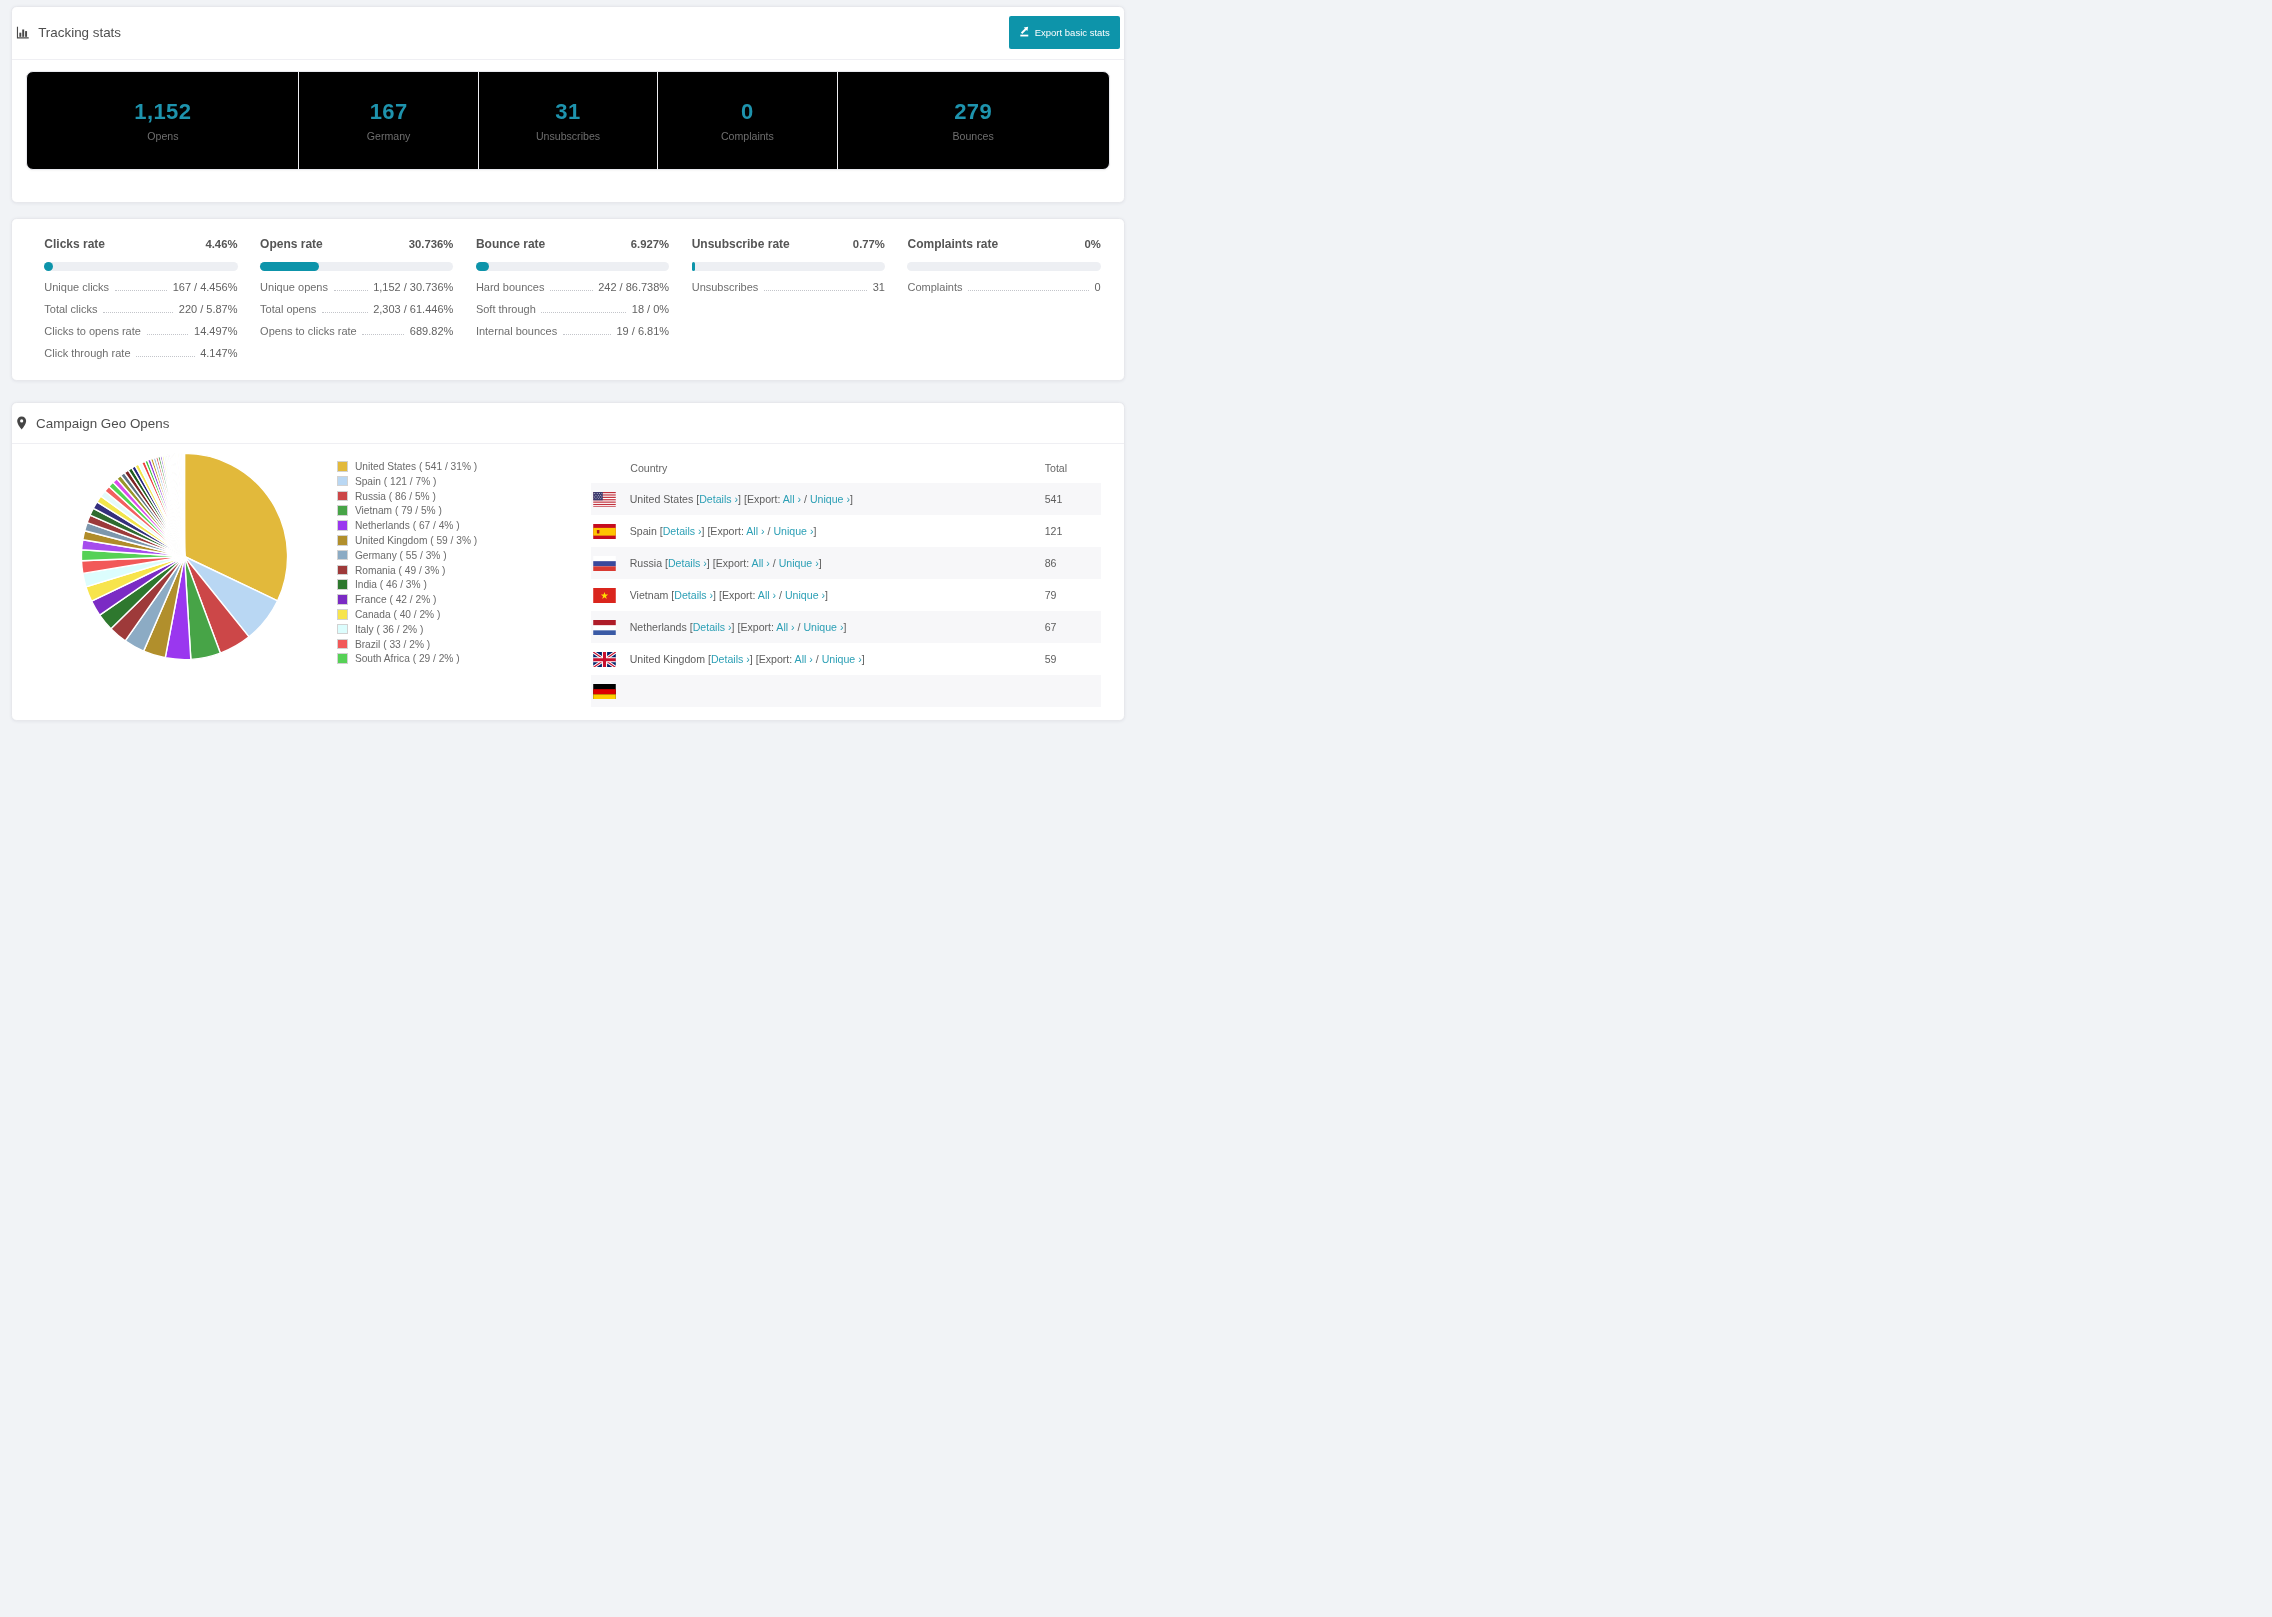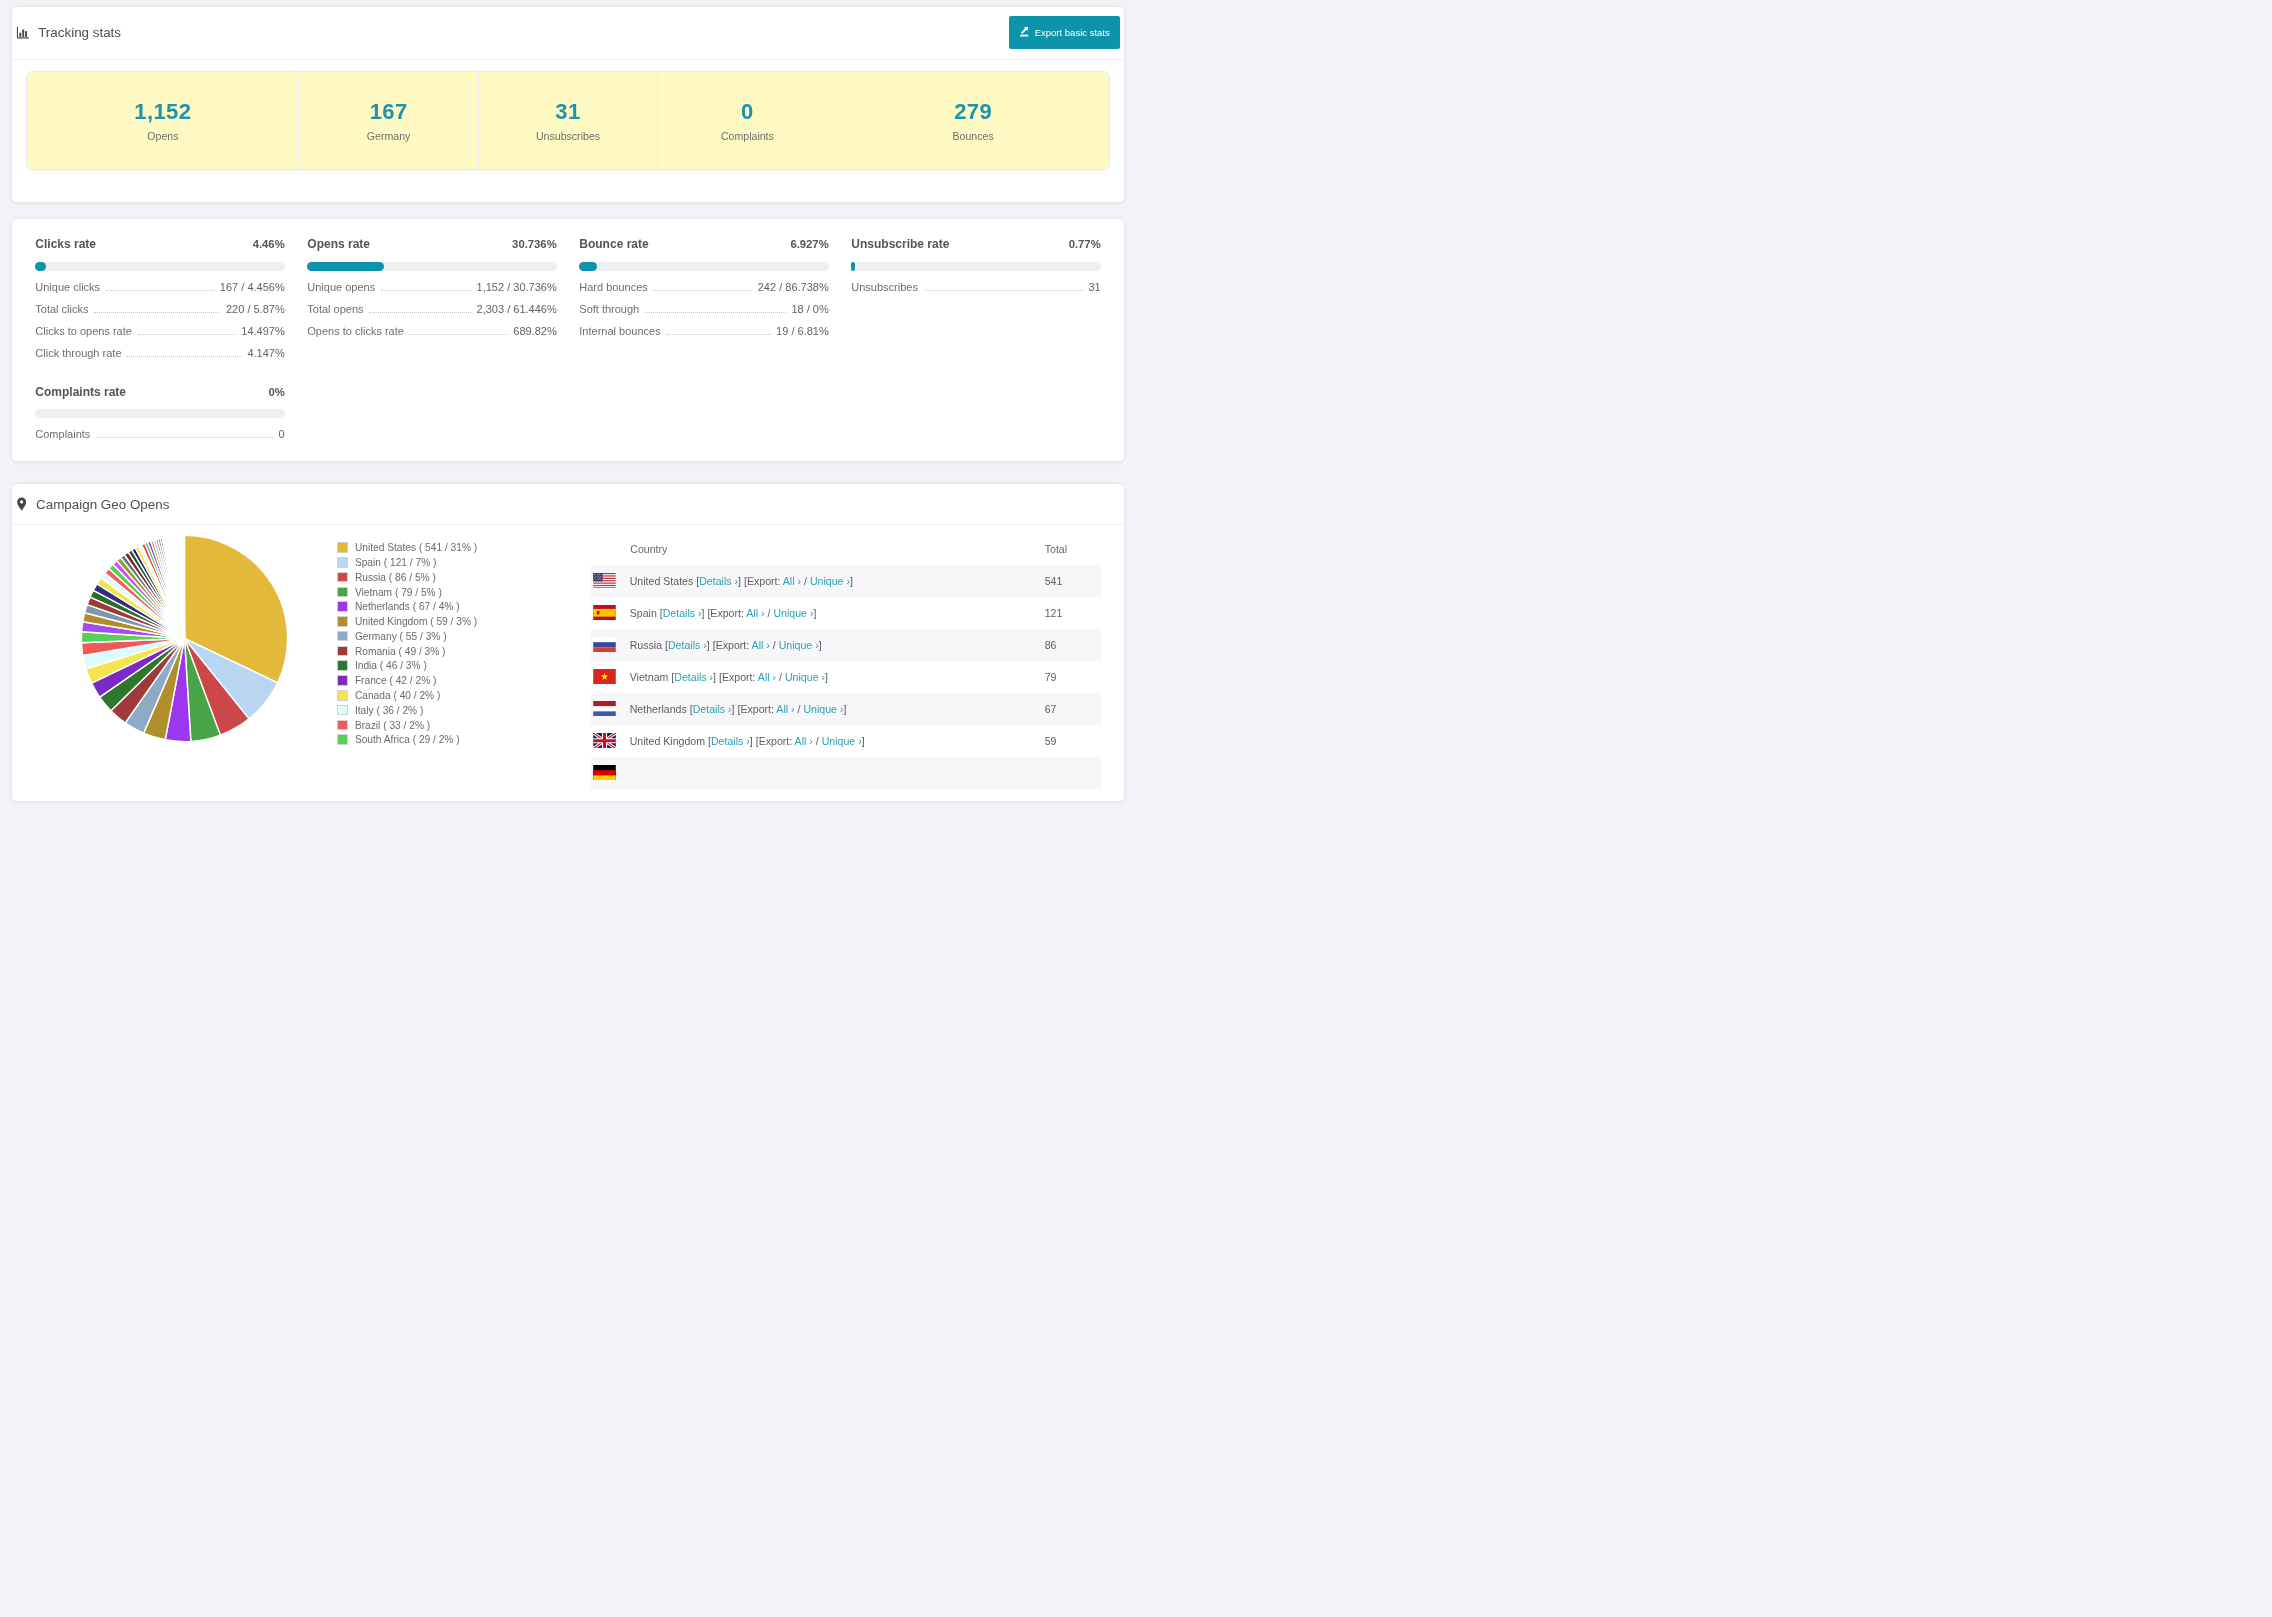--- a/index.html
+++ b/index.html
@@ -34,31 +34,31 @@
     border:none; border-radius:2.1px;
     height:33px; padding:0 10px;
     font-size:9.5px; font-family:inherit; cursor:pointer;
   }
 
   
   .summary-box {
     display:flex; margin:11.3px 14px 0; height:99px;
     border:0.7px solid #e9eaef; border-radius:7px;
     box-shadow:0 0.7px 2.1px rgba(0,0,0,.04);
-    background:#fef9c3;
+    background:#000000;
   }
   .sum-cell { flex:1; display:flex; flex-direction:column; justify-content:center; align-items:center; border-right:0.7px solid #eeeef2; }
   .sum-cell:first-child, .sum-cell:last-child { flex:1.52; }
   .sum-cell:last-child { border-right:none; }
   .sum-value { font-size:22px; font-weight:700; color:#1e93ad; letter-spacing:0.4px; }
   .sum-label { font-size:10.6px; color:#6e6e6e; margin-top:5px; }
   #card-tracking { padding-bottom:32px; }
 
   
-  .rates-grid { display:grid; grid-template-columns:1fr 1fr 1fr 1fr; column-gap:22.6px; row-gap:25.4px; padding:18.4px 23px 21px; }
+  .rates-grid { display:grid; grid-template-columns:1fr 1fr 1fr 1fr 1fr; column-gap:22.6px; row-gap:25.4px; padding:18.4px 23px 21px;margin-left:9px; }
   .rate-head { display:flex; justify-content:space-between; align-items:baseline; }
   .rate-title { font-weight:700; font-size:12px; color:#555; }
   .rate-value { font-weight:700; font-size:11.3px; color:#555; }
   .rate-bar { height:9.2px; background:#edeff3; border-radius:5px; margin:10.6px 0 5.6px; }
   .rate-fill { height:100%; background:#0d94aa; border-radius:5px; }
   .rate-row { display:flex; align-items:baseline; font-size:11px; color:#6e6e6e; margin-top:10px; }
   .rr-label { white-space:nowrap; }
   .leader { flex:1; border-bottom:1.1px dotted #c3c5ca; margin:0 5.6px 2.1px; align-self:flex-end; min-width:14px; }
   .rr-value { white-space:nowrap; color:#626262; }
 

